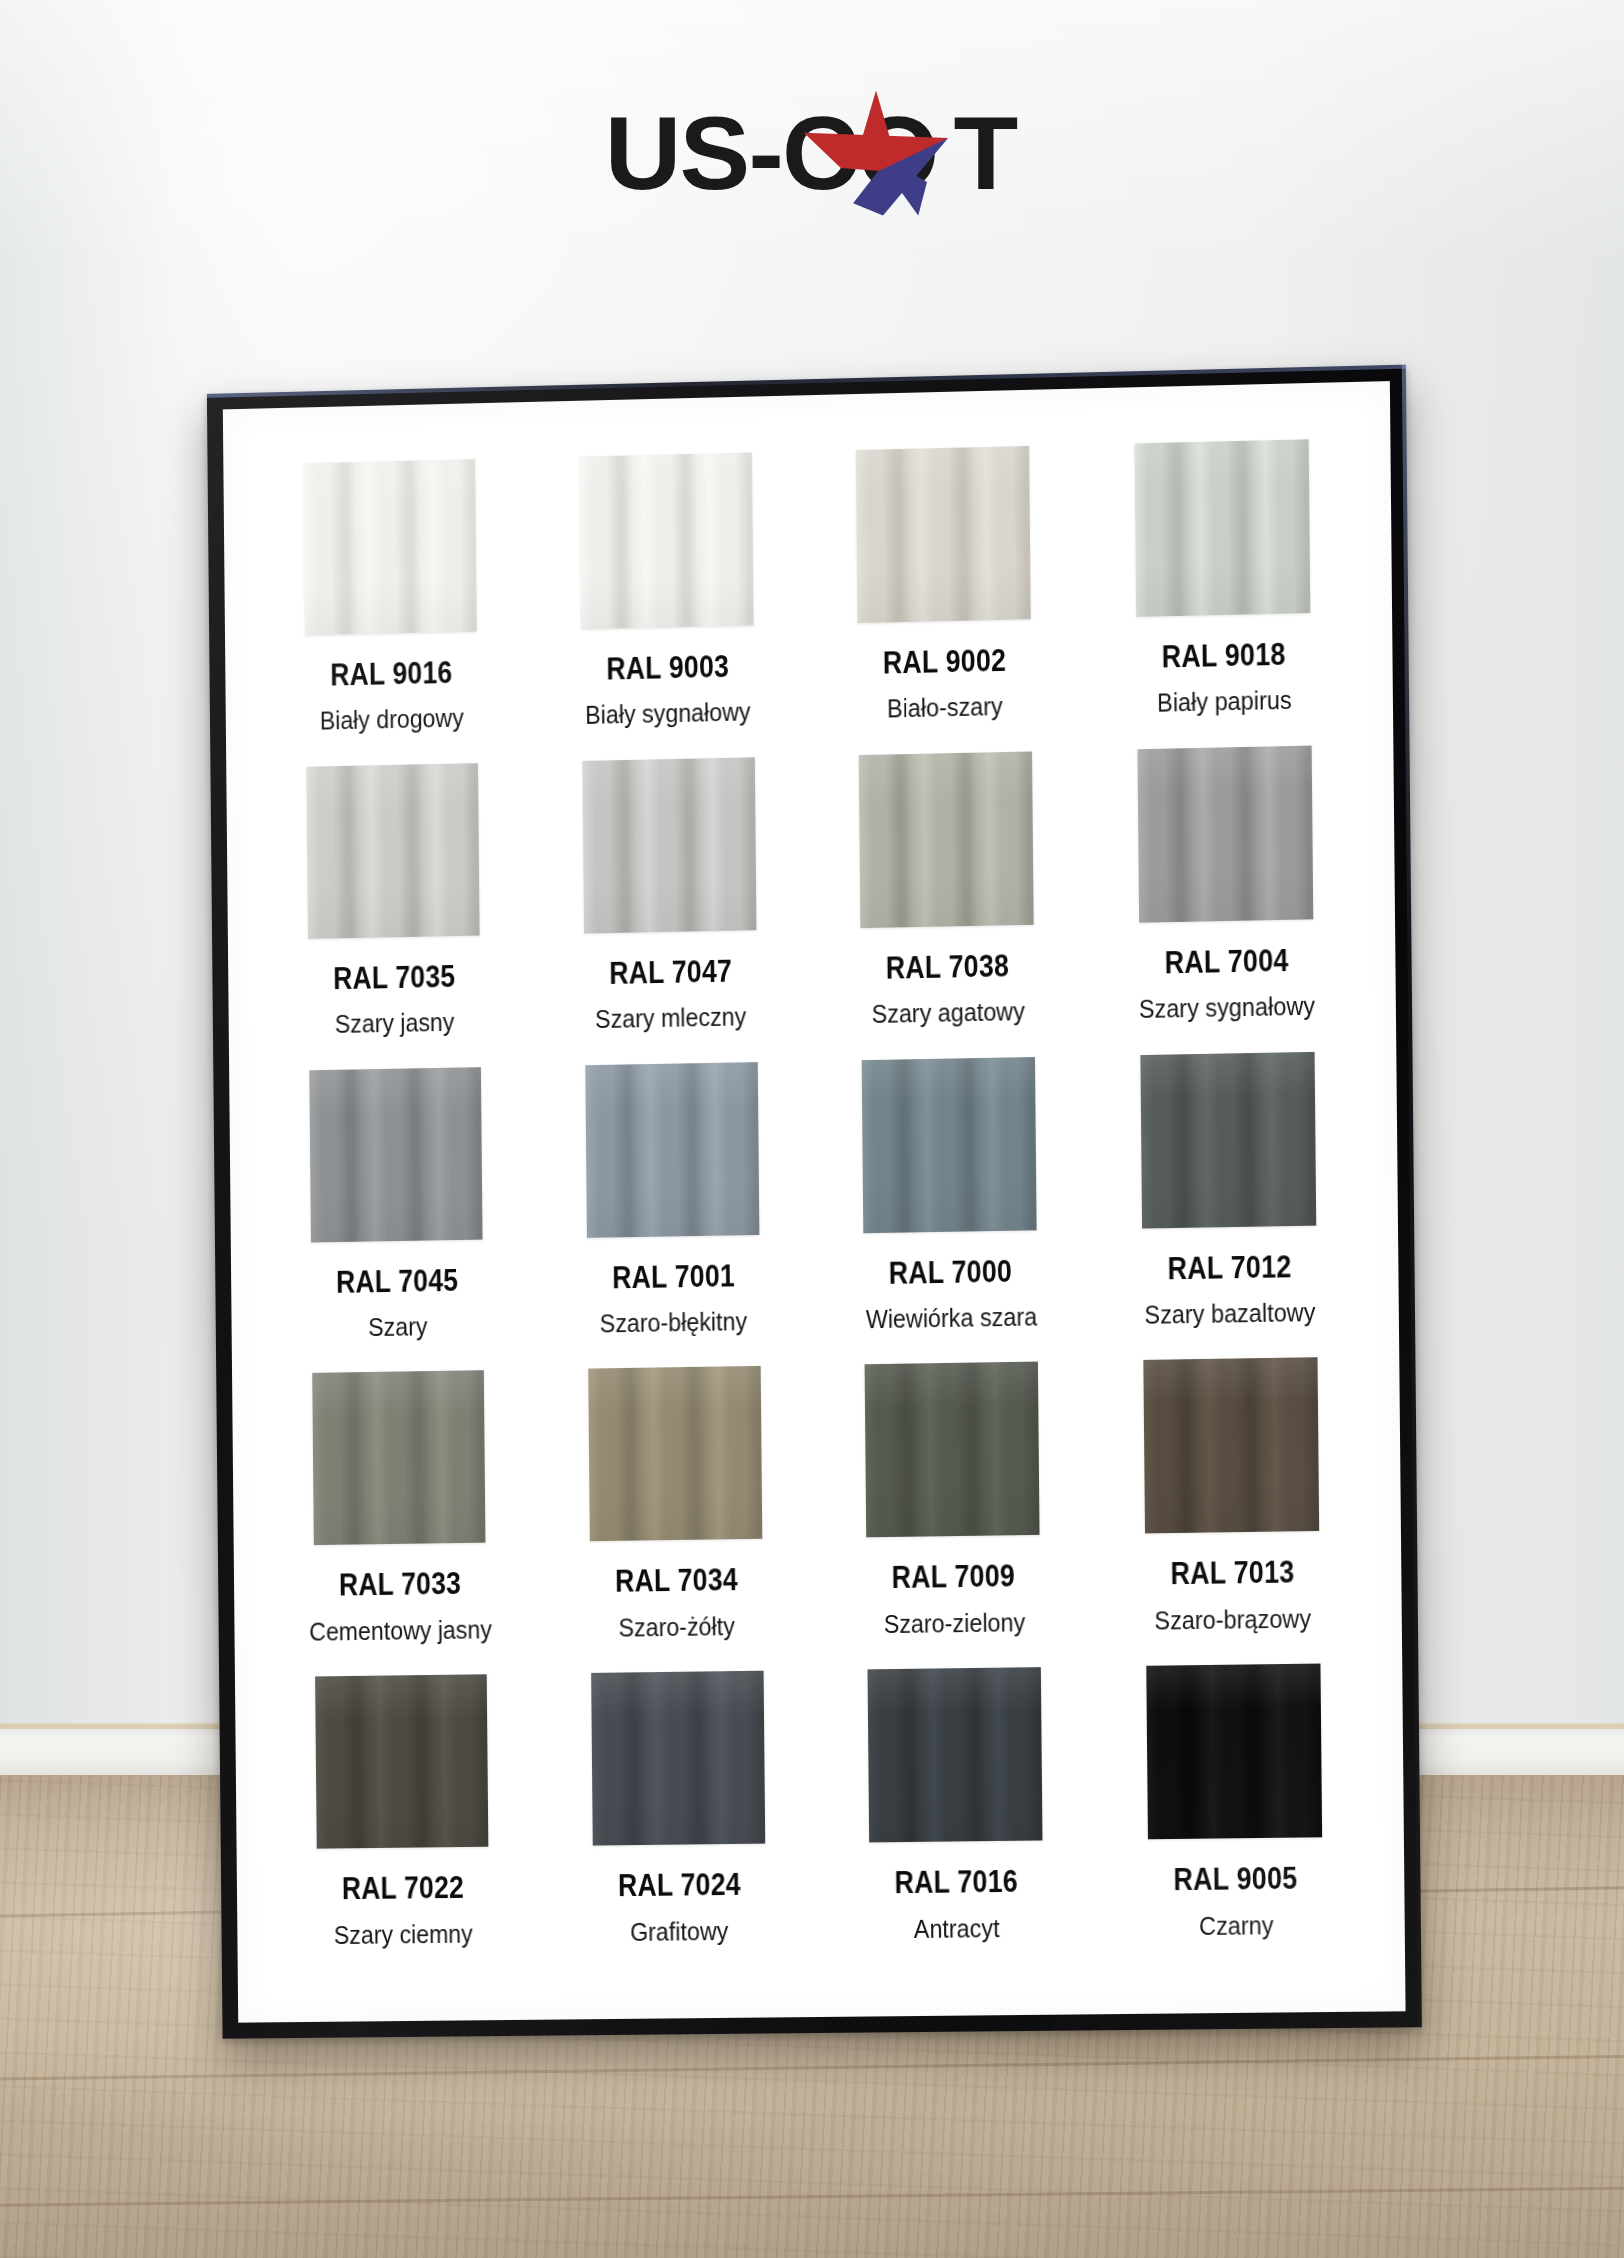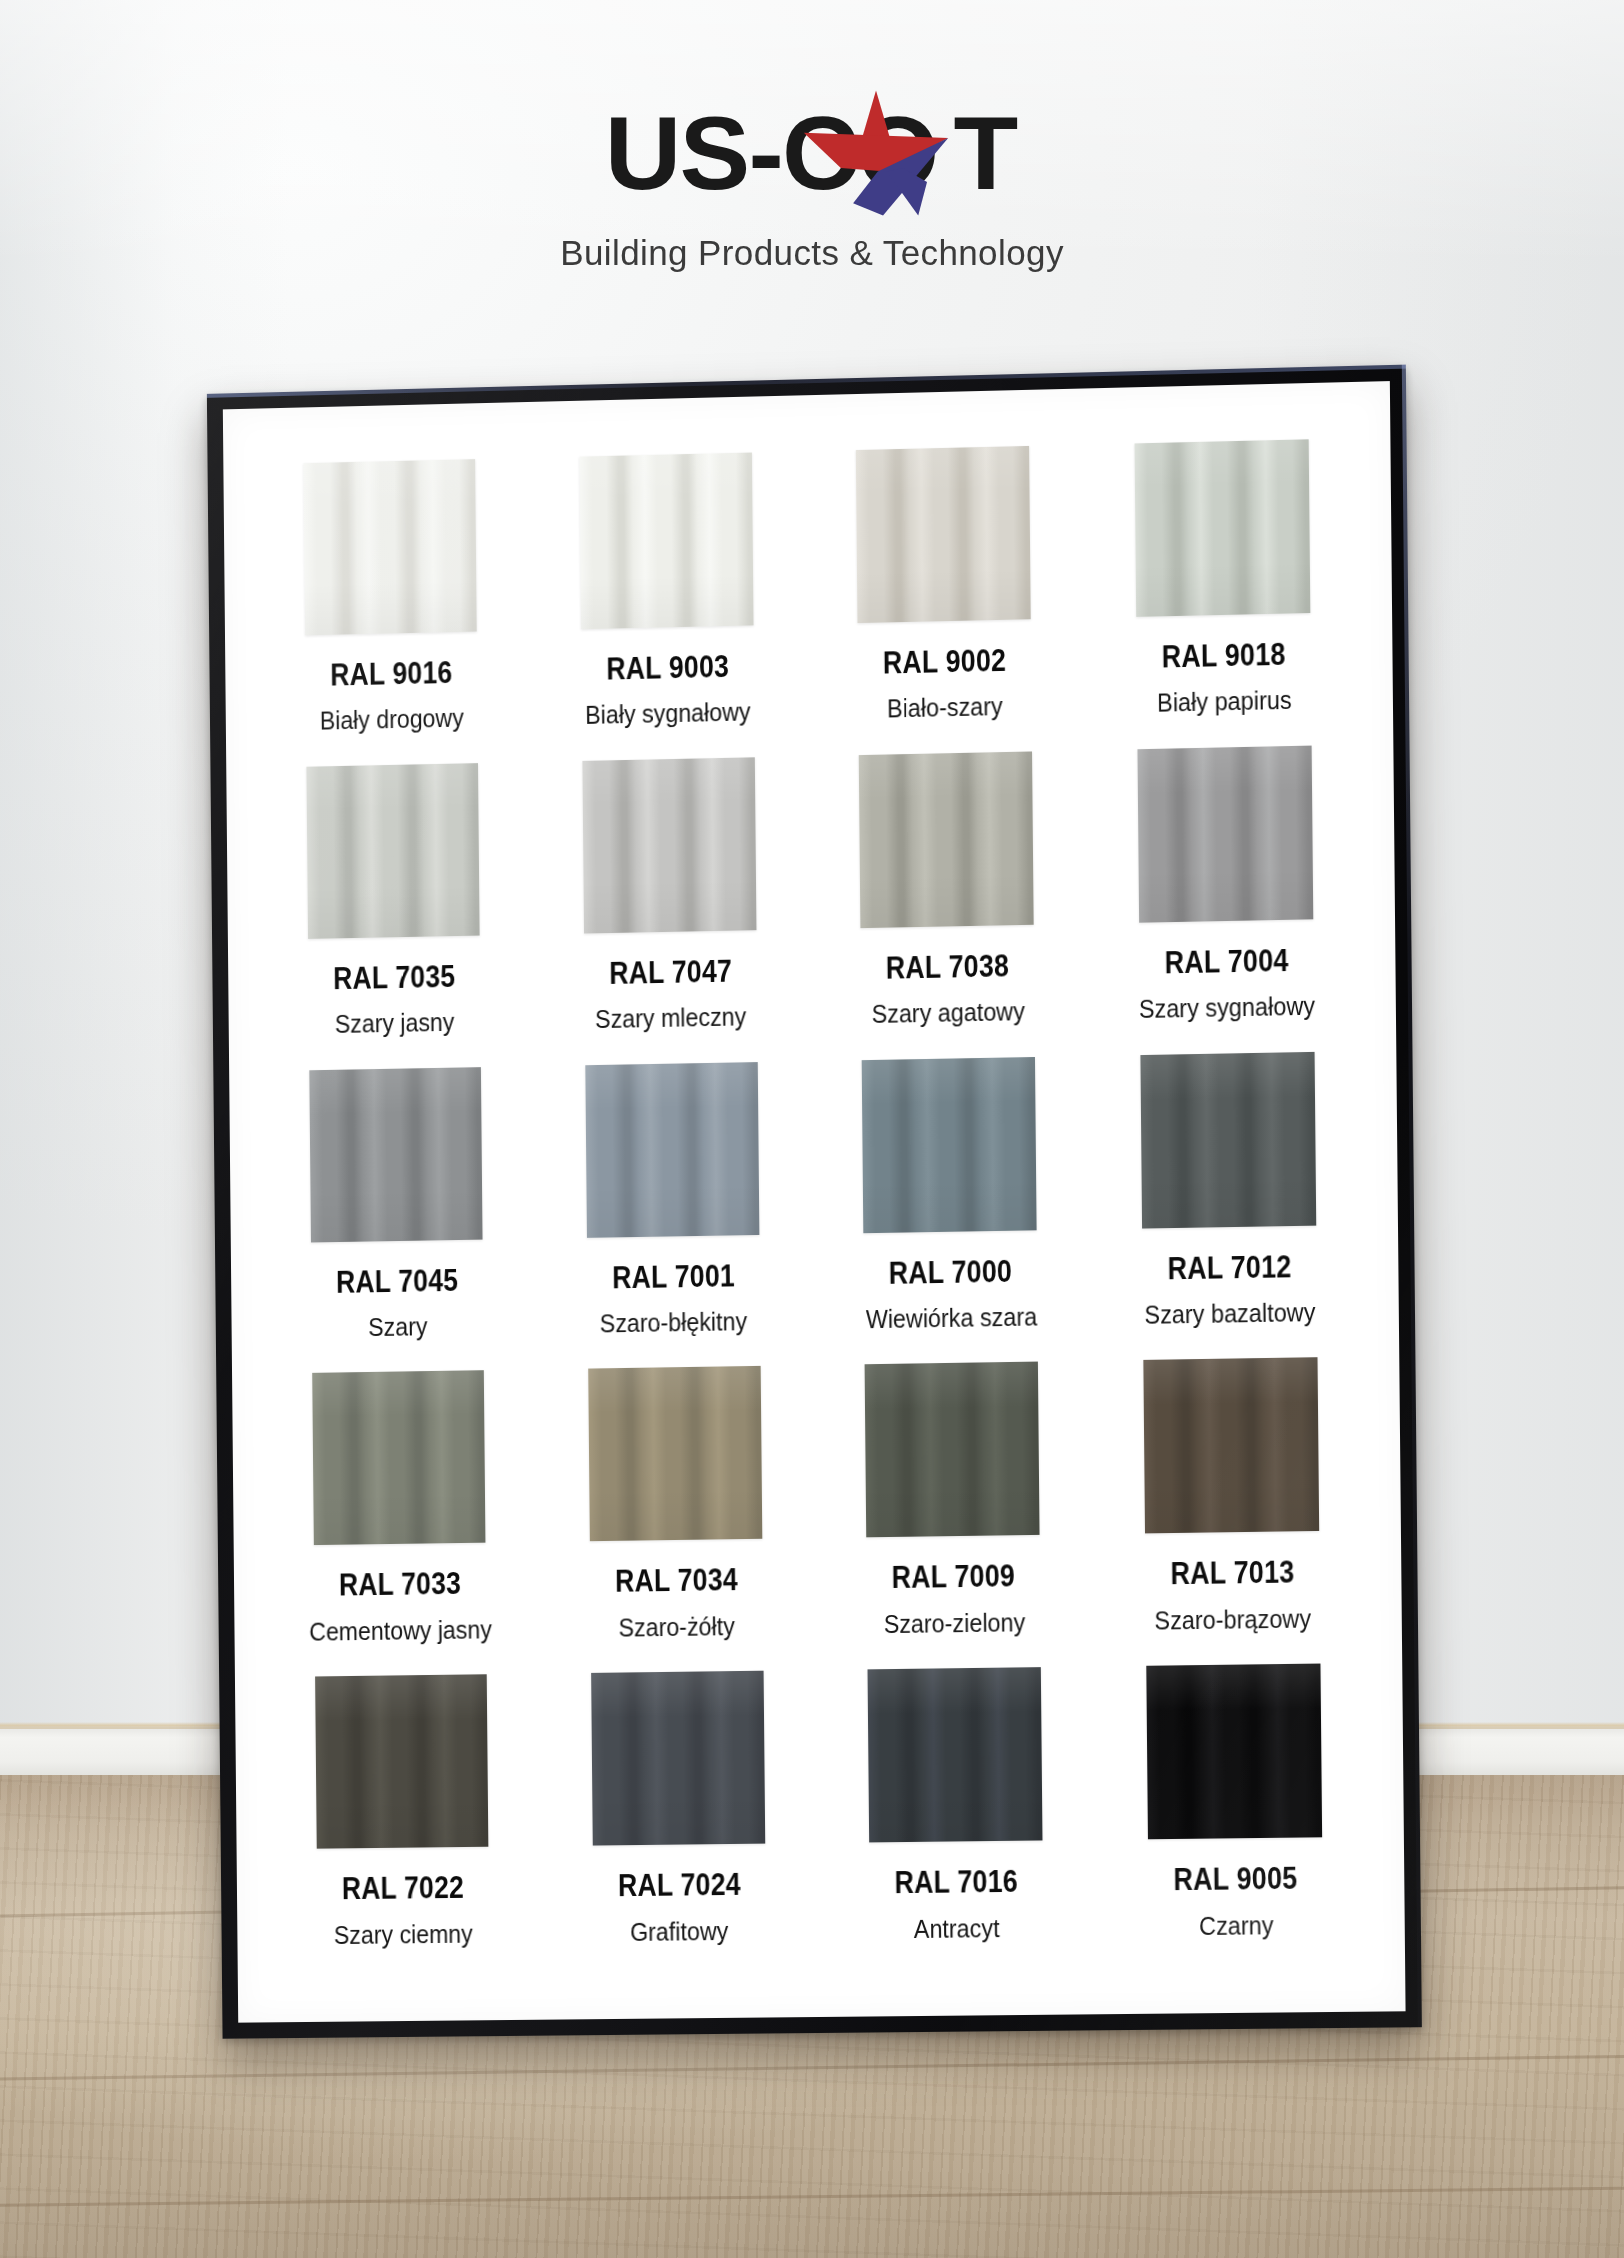--- a/index.html
+++ b/index.html
@@ -216,21 +216,20 @@
       <span class="logo-star-wrap">
         <svg class="logo-star" viewBox="0 0 168 150">
           <polygon points="84,4 101,62 67,62" fill="#bf2b2b"></polygon>
           <polygon points="2,52 166,58 96,96 44,92" fill="#bf2b2b"></polygon>
           <polygon points="166,58 92,146 58,132 86,96" fill="#3f3d87"></polygon>
           <polygon points="96,96 132,146 142,108 114,92" fill="#3f3d87"></polygon>
         </svg>
       </span>
       <span class="logo-word" style="margin-left:19.4px;">T</span>
     </div>
-    <div class="tagline">Building Products &amp; Technology</div>
   </div>
 
   <div class="frame-wrap">
     <div class="frame">
       <div class="frame-highlight"></div>
       <div class="frame-edge-right"></div>
       <div class="mat">
         <div class="grid" id="swatch-grid">
             <div class="cell">
               <div class="swatch">

